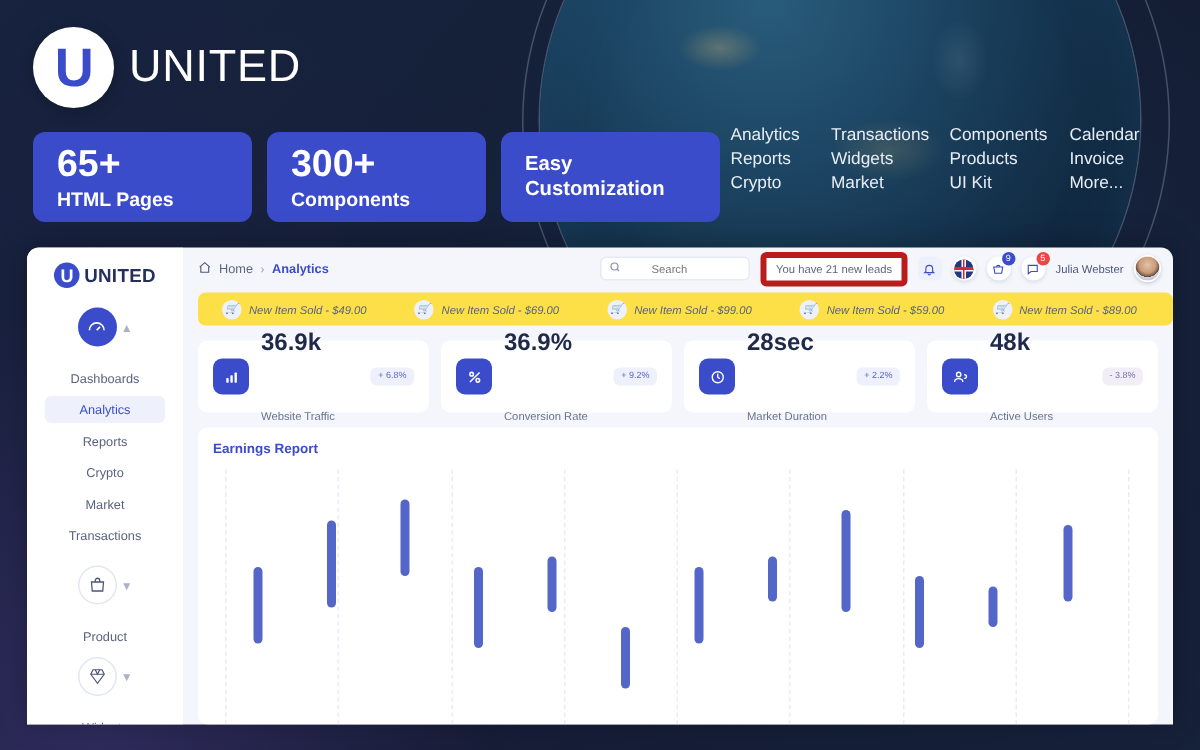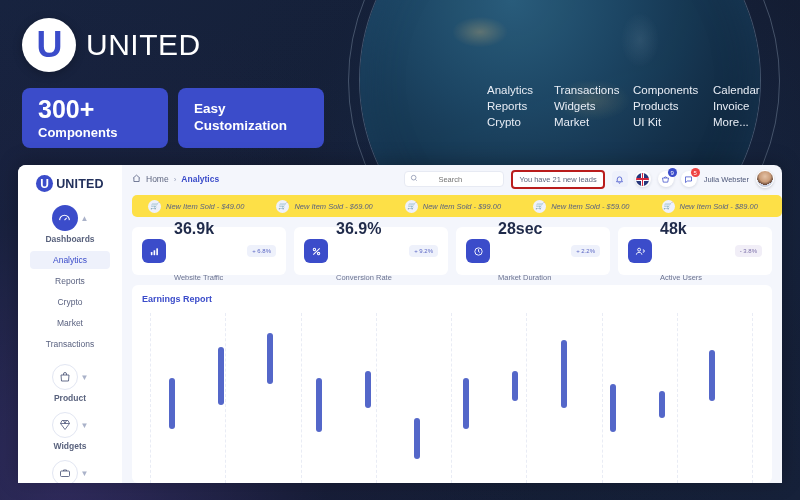--- a/index.html
+++ b/index.html
@@ -99,21 +99,21 @@
 
   .side-group { display:flex; flex-direction:column; align-items:center; }
   .side-icon-row { display:flex; align-items:center; gap:3px; }
   .side-icon {
     width:26px; height:26px; border-radius:50%;
     display:flex; align-items:center; justify-content:center;
   }
   .side-icon.active { background:#3b4cca; }
   .side-icon.plain { border:1px solid #e2e6f2; background:#fff; }
   .chev { color:#aab2c9; font-size:8px; }
-  .side-label { font-size:8.5px; color:#59627d; margin-top:3px;font-weight:bold; }
+  .side-label { font-size:8.5px; color:#59627d; margin-top:16px; }
 
   .side-sub { width:100%; margin-top:7px; display:flex; flex-direction:column; align-items:center; gap:3px; }
   .side-sub-item {
     font-size:8.5px; color:#5a6280; width:80px; text-align:center;
     padding:4px 0; border-radius:4px;
   }
   .side-sub-item.sel { background:#eef1fb; color:#3b4cca; }
 
   
   .main { flex:1; display:flex; flex-direction:column; min-width:0; }
@@ -133,21 +133,21 @@
   .search {
     width:100px; height:16px; background:#fff; border:1px solid #e7eaf3;
     border-radius:4px; display:flex; align-items:center; gap:20px; padding:0 5px;
   }
   .search .sic { font-size:8px; color:#8a93ad; }
   .search input {
     border:none; outline:none; font-size:7.5px; color:#8a93ad; width:100%;
     font-family:"Liberation Sans", sans-serif; background:transparent;
   }
   .leads {
-    font-size:7.5px; color:#5d657f; background:#fff; border:2px solid #b91c1c;
+    font-size:7.5px; color:#5d657f; background:#fff; border:4px solid #b91c1c;
     border-radius:4px; padding:3px 6px; white-space:nowrap;
   }
   .ic-btn {
     width:16px; height:16px; border-radius:4px; display:flex;
     align-items:center; justify-content:center; position:relative;
   }
   .ic-btn.bell { background:#eef1fb; }
   .ic-round {
     width:16px; height:16px; border-radius:50%; background:#fff;
     display:flex; align-items:center; justify-content:center; position:relative;
@@ -230,20 +230,24 @@
   <div class="hero">
 
     <div class="brand">
       <div class="brand-mark">
         <span>U</span>
       </div>
       <div class="brand-name">UNITED</div>
     </div>
 
     <div class="badges">
+      <div class="badge-card">
+        <div class="big">65+</div>
+        <div class="small">HTML Pages</div>
+      </div>
       <div class="badge-card">
         <div class="big">300+</div>
         <div class="small">Components</div>
       </div>
       <div class="badge-card two-line">
         <div class="small" style="white-space:pre-line">Easy
 Customization</div>
       </div>
     </div>
 

